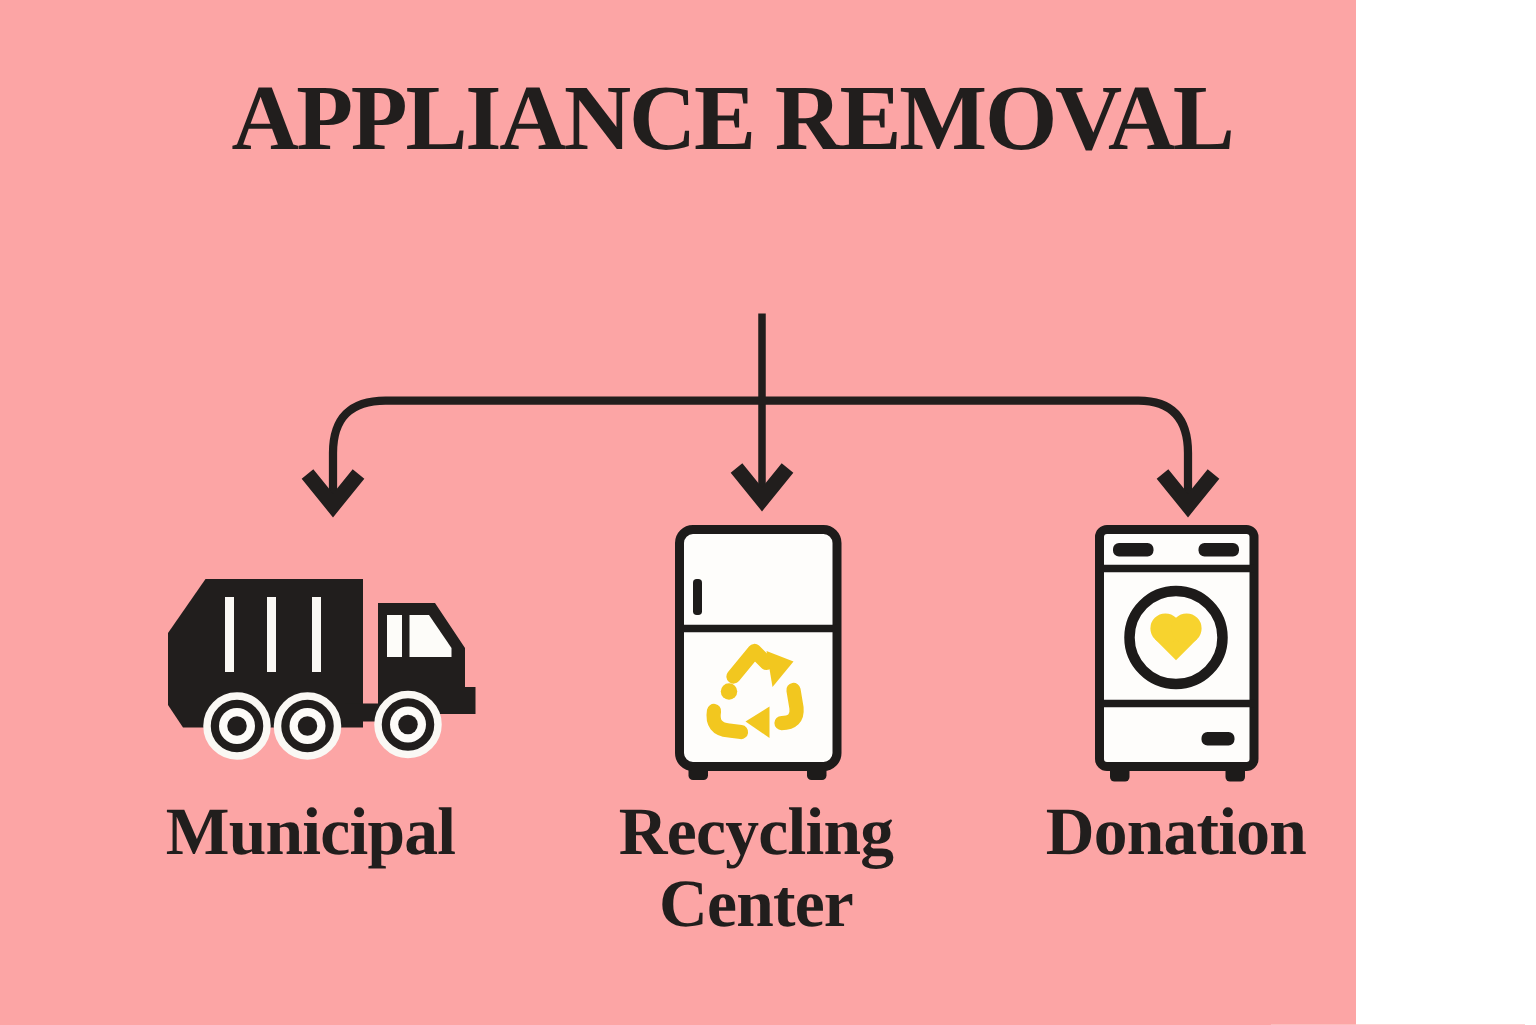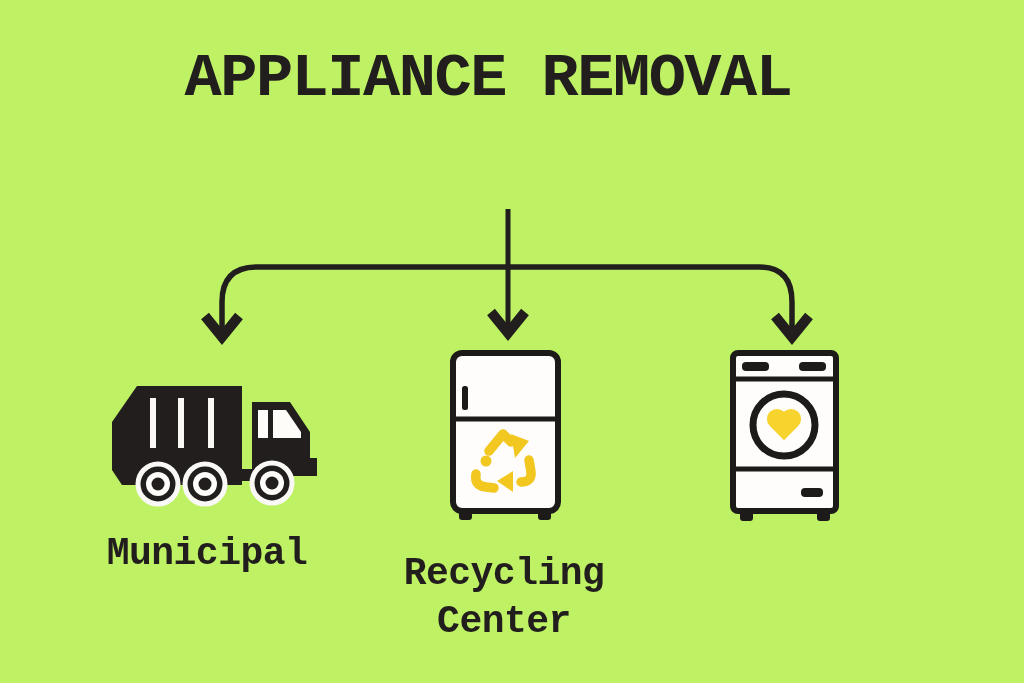--- a/index.html
+++ b/index.html
@@ -1,21 +1,21 @@
 <!DOCTYPE html>
 <html><head>
 <meta charset="utf-8">
 <style>
   html,body{margin:0;padding:0;}
   #canvas{
     position:relative;
-    width:1024px;height:683px;
-    background:#bef264;
+    width:904px;height:683px;
+    background:#fca5a5;
     overflow:hidden;
-    font-family:Liberation Mono, monospace;
+    font-family:Liberation Serif, serif;
     color:#211e1d;
   }
   .title{
     position:absolute;
     top:46px;left:0;width:976px;
     text-align:center;
     font-size:62px;
     font-weight:bold;
     line-height:66px;
     letter-spacing:-1.5px;
@@ -23,28 +23,28 @@
   }
   .connector{
     position:absolute;left:0;top:0;
   }
   .icon-svg{position:absolute;}
   .branch-label{
     position:absolute;
     width:320px;
     top:530px;
     text-align:center;
-    font-size:38px;
+    font-size:45px;
     font-weight:bold;
     line-height:48px;
     letter-spacing:-0.5px;
     color:#211e1d;
   }
   .lbl-municipal{left:47px;}
-  .lbl-recycling{left:344px;margin-top:20px;}
+  .lbl-recycling{left:344px;}
   .lbl-donation{left:624px;}
 </style>
 </head>
 <body>
 
 <div id="canvas">
 
   <div class="title">
     <div>APPLIANCE REMOVAL</div>
   </div>
@@ -138,14 +138,18 @@
     <rect x="76" y="140" width="22" height="9" rx="4" fill="#1d1b1a"></rect>
   </svg>
 
   <div class="branch-label lbl-municipal">
     <div>Municipal</div>
   </div>
   <div class="branch-label lbl-recycling">
     <div>Recycling</div>
     <div>Center</div>
   </div>
+  <div class="branch-label lbl-donation">
+    <div>Donation</div>
+    <div></div>
+  </div>
 
 </div>
 
 </body></html>

